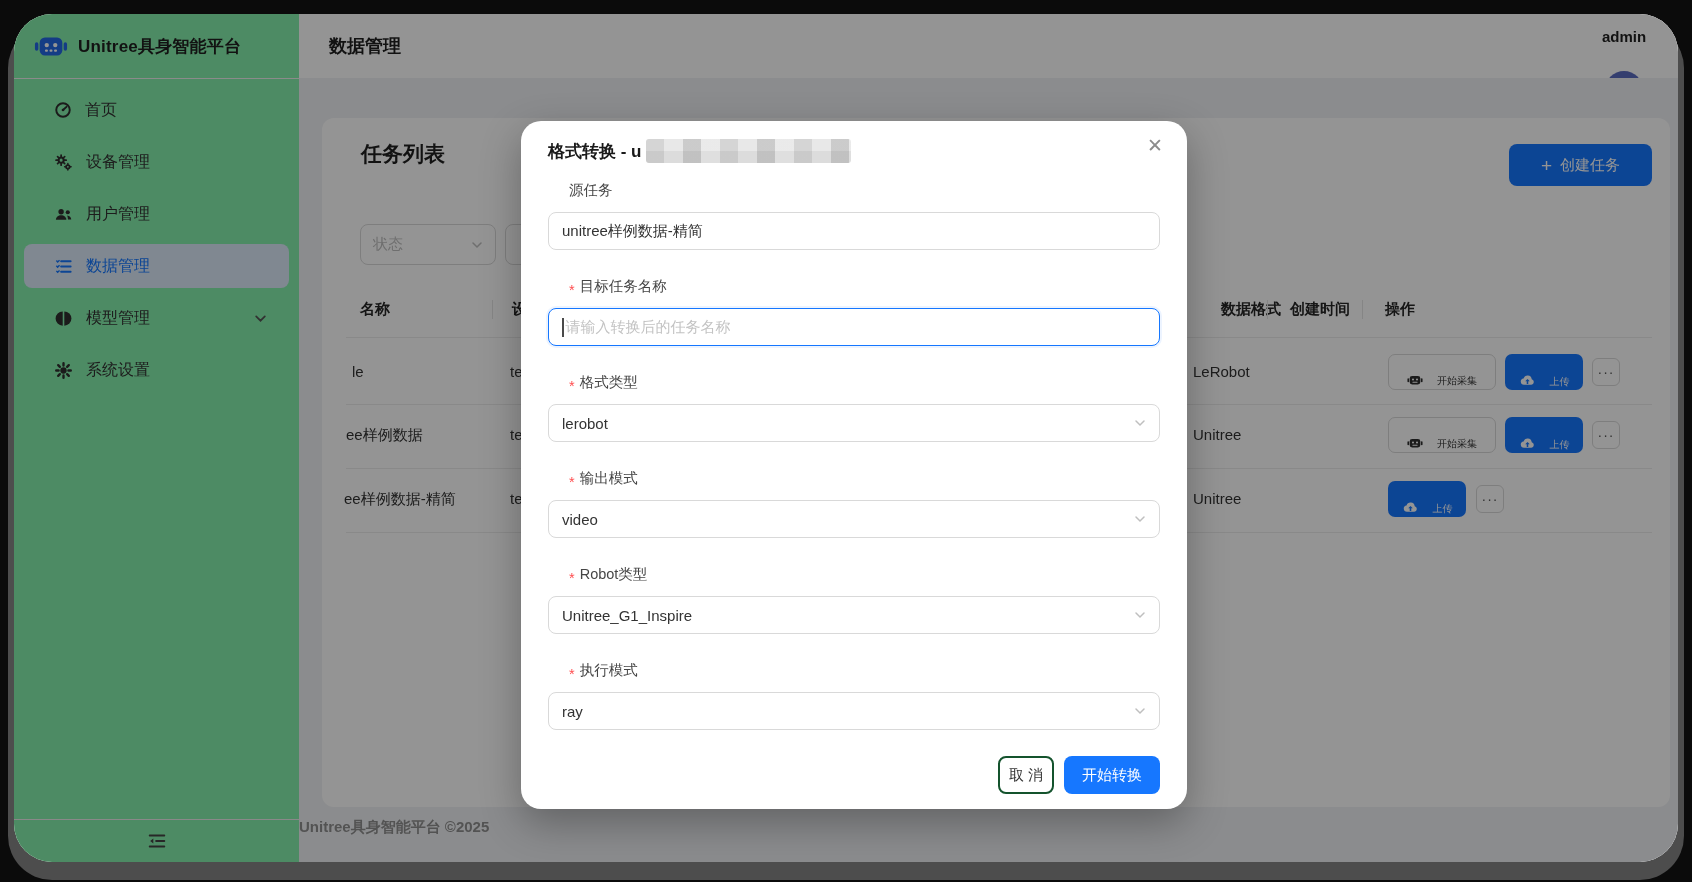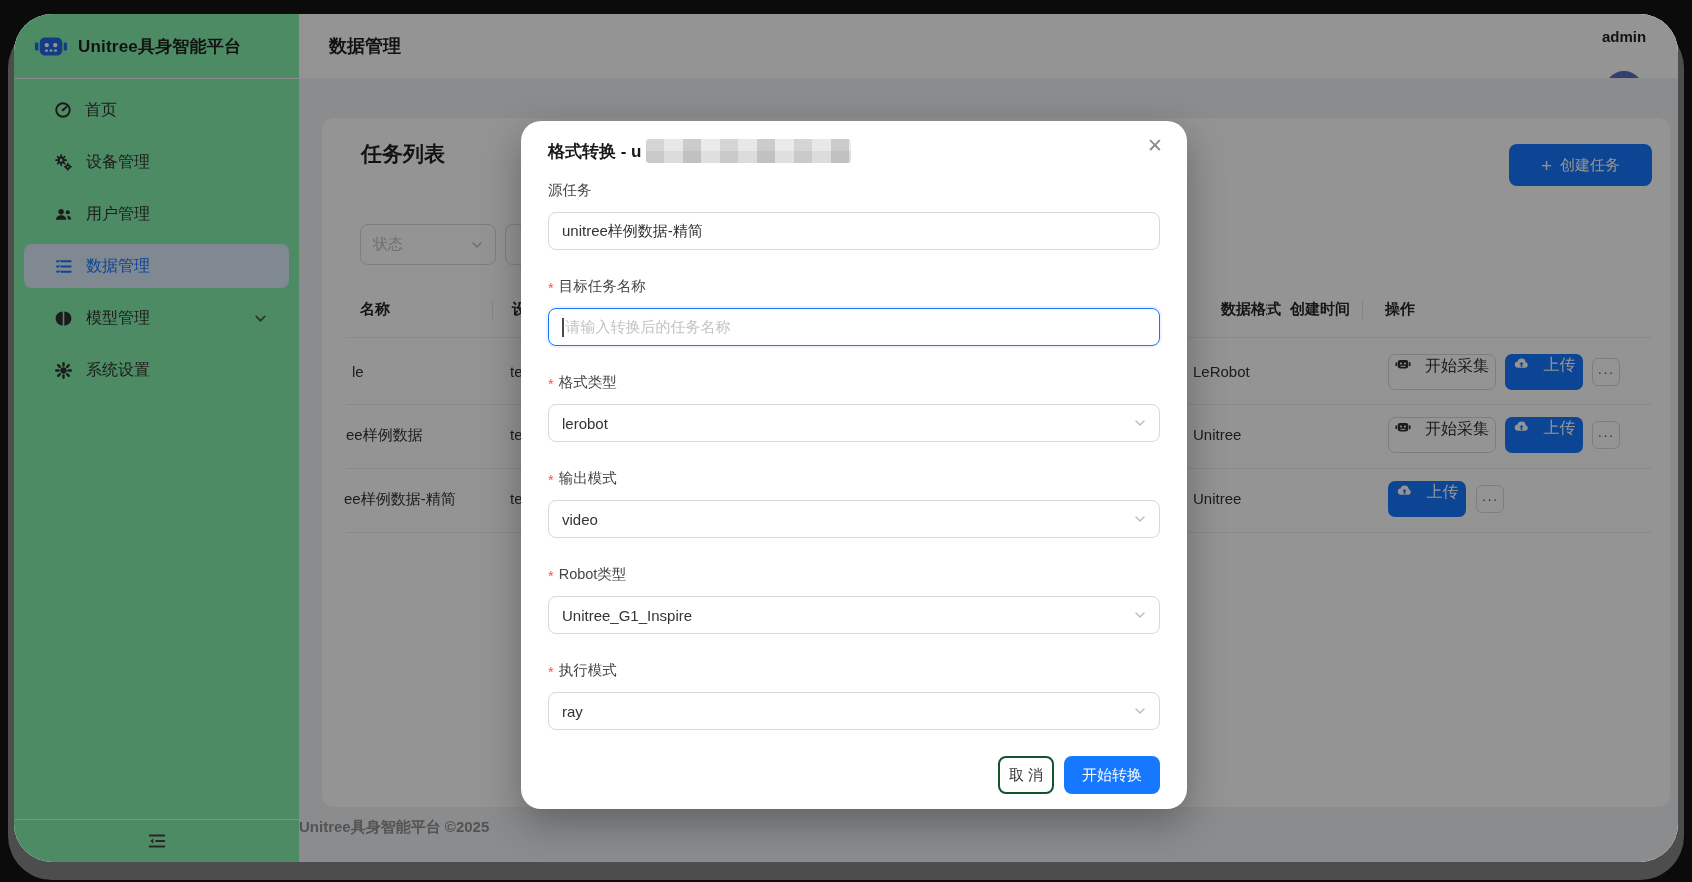--- a/index.html
+++ b/index.html
@@ -40,40 +40,40 @@
   .sel .sv{margin-left:auto;display:flex;}
   .btn-primary{background:#1677ff;color:#fff;border:none;border-radius:8px;font-size:15px;
       display:flex;align-items:center;justify-content:center;gap:8px;cursor:pointer;}
   .create-btn{position:absolute;left:1210px;top:66px;width:143px;height:42px;}
   .plus{font-size:19px;line-height:1;font-weight:400;}
 
   .th{position:absolute;top:220px;font-size:15px;font-weight:700;color:#262626;line-height:22px;}
   .vsep{position:absolute;top:222px;width:1px;height:19px;background:#e6e6e6;}
   .hline{position:absolute;left:47px;width:1306px;height:1px;background:#ececec;}
   .cellt{position:absolute;font-size:15px;color:#333;line-height:24px;white-space:nowrap;}
-  .rowbtn{position:absolute;height:36px;border-radius:7px;box-sizing:border-box;display:flex;align-items:flex-start;
-      justify-content:center;gap:14px;font-size:16px;cursor:pointer;}
+  .rowbtn{position:absolute;height:36px;border-radius:7px;box-sizing:border-box;display:flex;align-items:flex-end;
+      justify-content:center;gap:14px;font-size:10px;cursor:pointer;}
   .btn-plain{background:#fff;border:1px solid #d9d9d9;color:#333;}
   .btn-upload{background:#1677ff;border:none;color:#fff;}
   .btn-more{position:absolute;width:28px;height:28px;border:1px solid #d9d9d9;border-radius:6px;background:#fff;
       color:#595959;display:flex;align-items:center;justify-content:center;font-size:14px;letter-spacing:1px;cursor:pointer;}
   .page-foot{position:absolute;left:0;right:10px;top:740px;text-align:left;font-size:15px;color:#8f8f8f;font-weight:bold;}
 
   
   .overlay{position:absolute;inset:0;background:rgba(0,0,0,0.42);z-index:10;}
   .modal{position:absolute;left:507px;top:107px;width:666px;height:688px;background:#fff;border-radius:20px;z-index:20;
       box-sizing:border-box;padding:17px 27px 0 27px;box-shadow:0 14px 40px rgba(0,0,0,.3);}
   .m-title{font-size:17px;font-weight:700;color:#1a1a1a;display:flex;align-items:center;height:26px;}
   .redact{display:inline-block;width:205px;height:24px;margin-left:4px;border-radius:3px;background-color:#efefef;
       background-image:
         repeating-linear-gradient(90deg, rgba(0,0,0,0.11) 0 18px, rgba(0,0,0,0.03) 18px 37px, rgba(0,0,0,0.15) 37px 55px, rgba(0,0,0,0.02) 55px 74px),
         repeating-linear-gradient(0deg, rgba(0,0,0,0.05) 0 12px, rgba(0,0,0,0.0) 12px 24px);
       filter:blur(.7px);}
   .m-close{position:absolute;right:24px;top:15px;font-size:19px;color:#8c8c8c;cursor:pointer;line-height:1;}
-  .f-label{margin-top:26px;height:20px;font-size:14.5px;color:#454545;display:flex;align-items:center;gap:5px;}
+  .f-label{margin-top:26px;height:20px;font-size:14.5px;color:#454545;display:flex;align-items:flex-end;gap:5px;margin-left:21px;}
   .f-label.first{margin-top:16px;}
   .star{color:#ff4d4f;font-size:14.5px;transform:translateY(2px);}
   .ctrl{margin-top:12px;height:38px;border:1px solid #d9d9d9;border-radius:8px;box-sizing:border-box;
       display:flex;align-items:center;padding:0 13px;font-size:15px;color:#333;background:#fff;cursor:pointer;}
   .ctrl .sv{margin-left:auto;display:flex;}
   .ctrl.focused{border:1.5px solid #1677ff;box-shadow:0 0 0 2px rgba(22,119,255,.08);}
   .caret{width:1.5px;height:19px;background:#4a4a4a;margin-right:2px;}
   .ctrl .placeholder{color:#c3c3c3;}
   .m-foot{margin-top:26px;display:flex;justify-content:flex-end;gap:10px;}
   .m-btn{height:38px;border-radius:8px;font-size:15px;box-sizing:border-box;display:flex;align-items:center;

